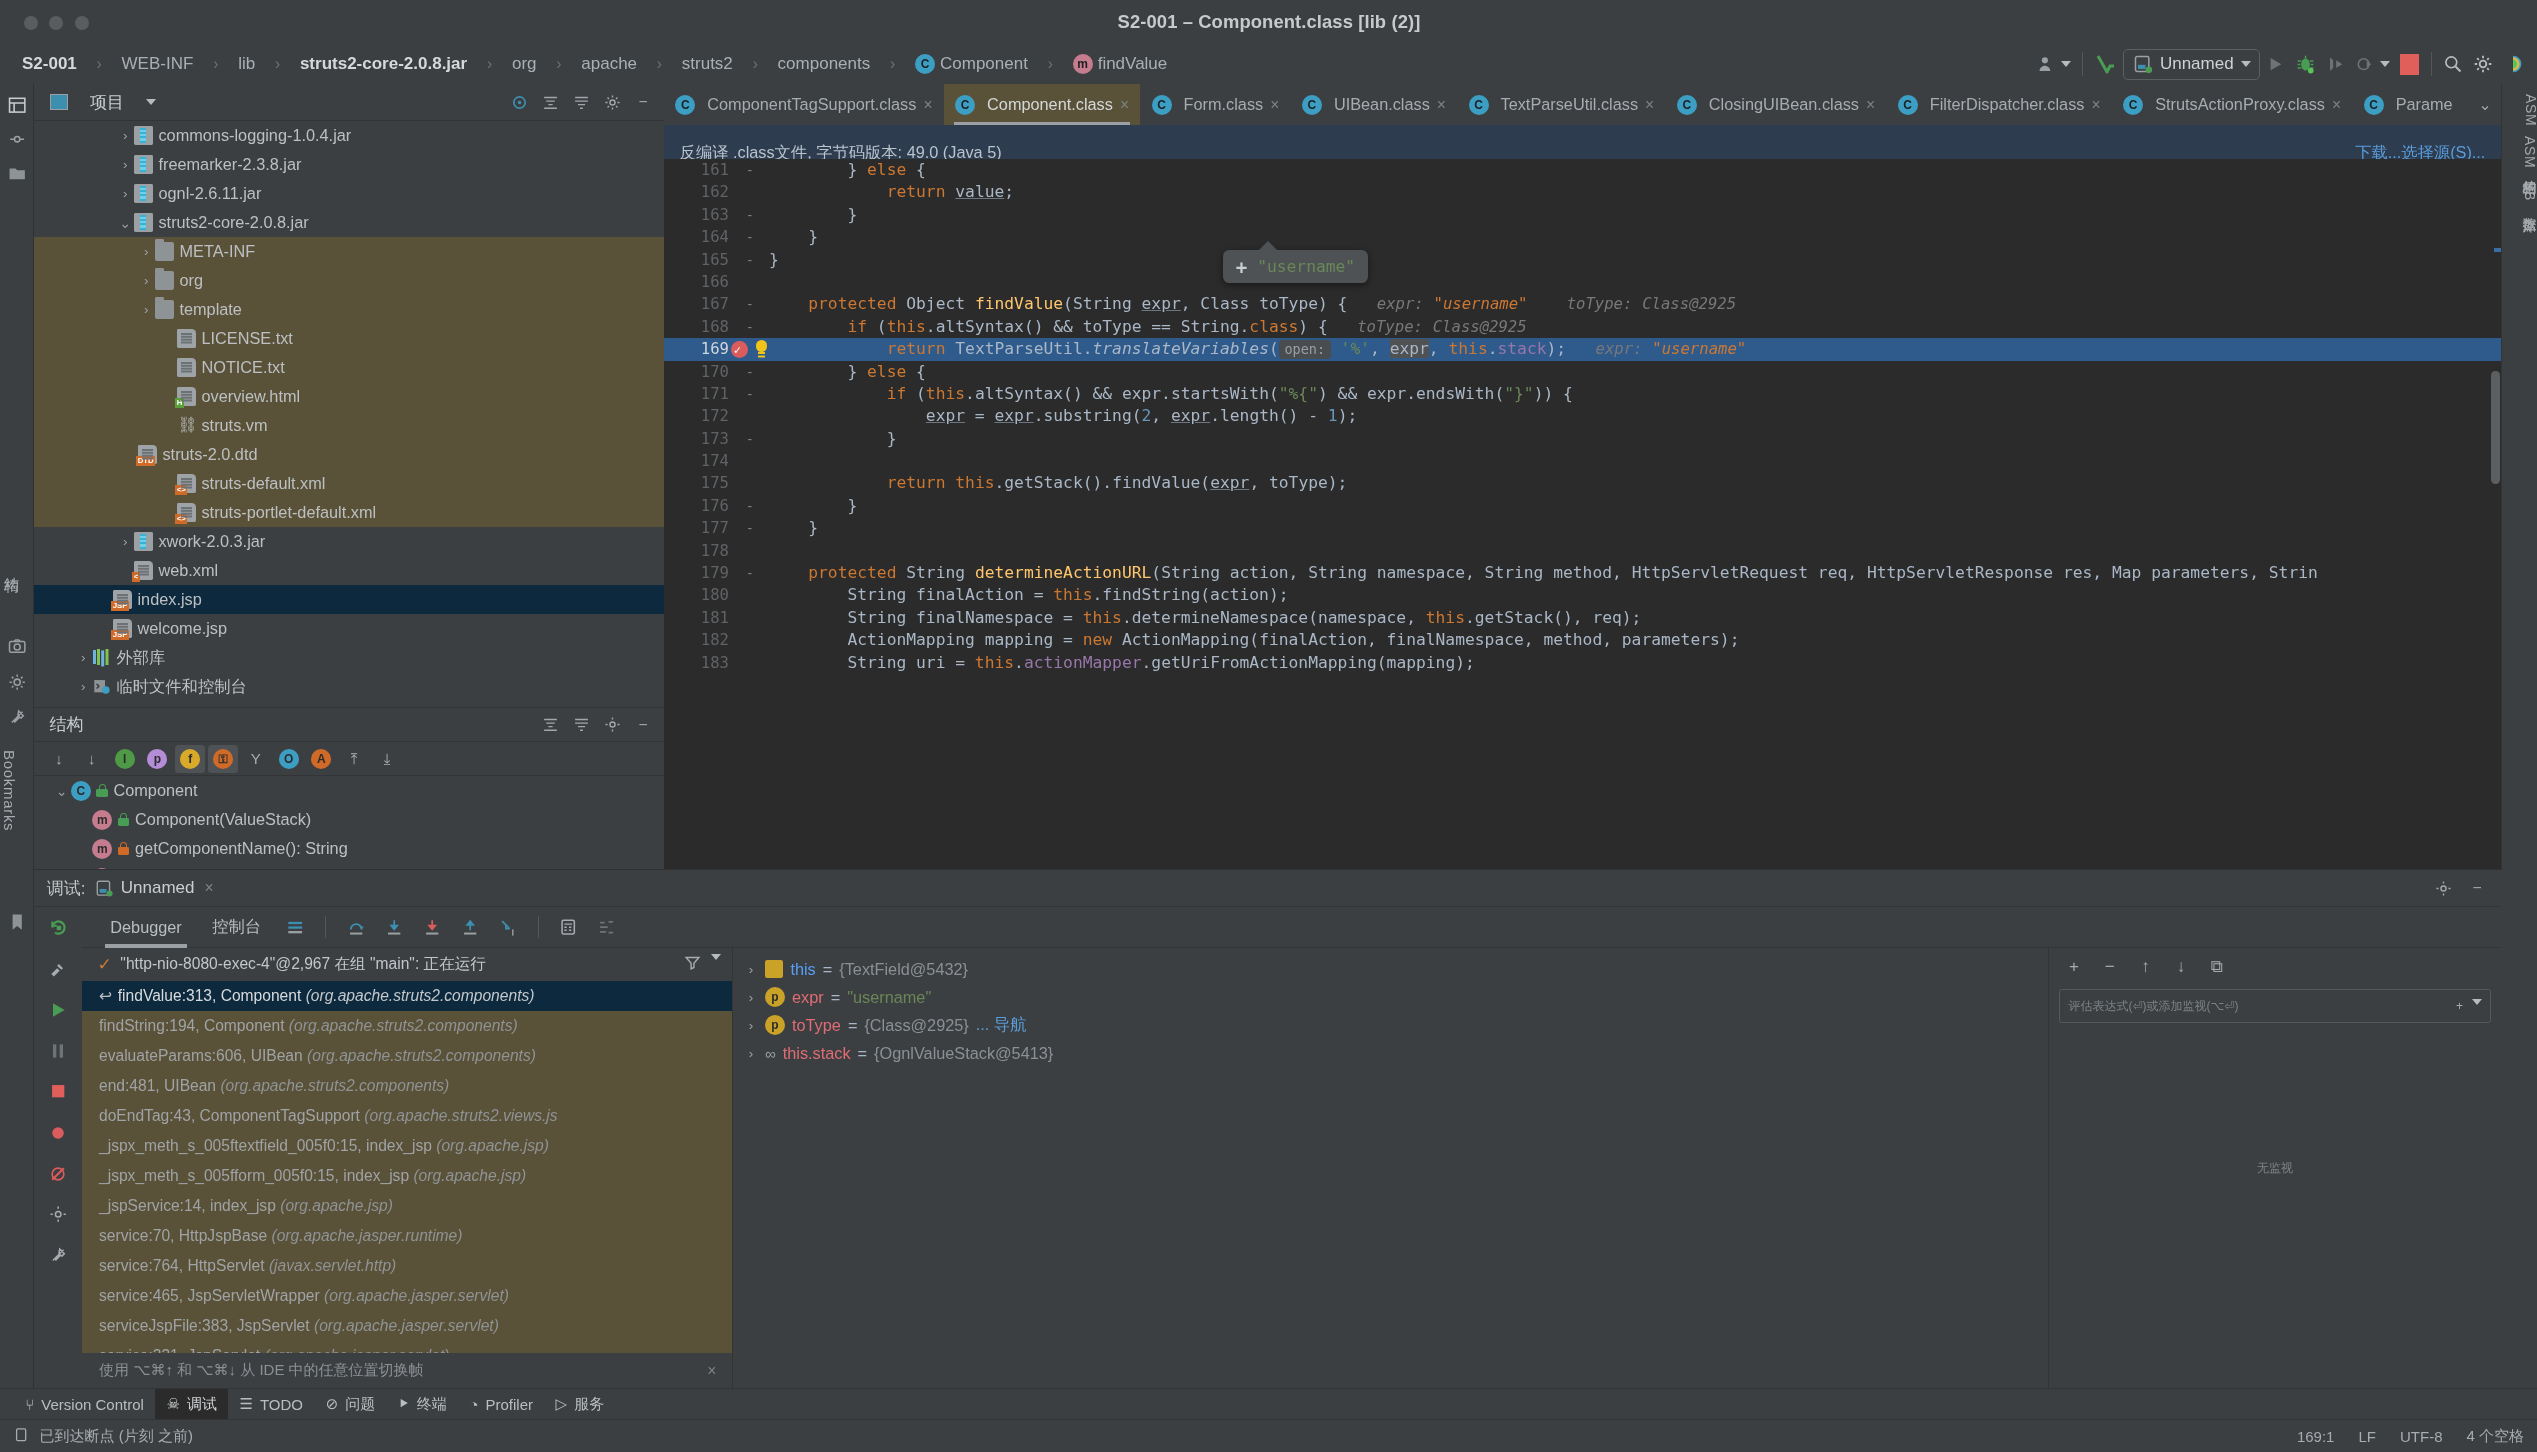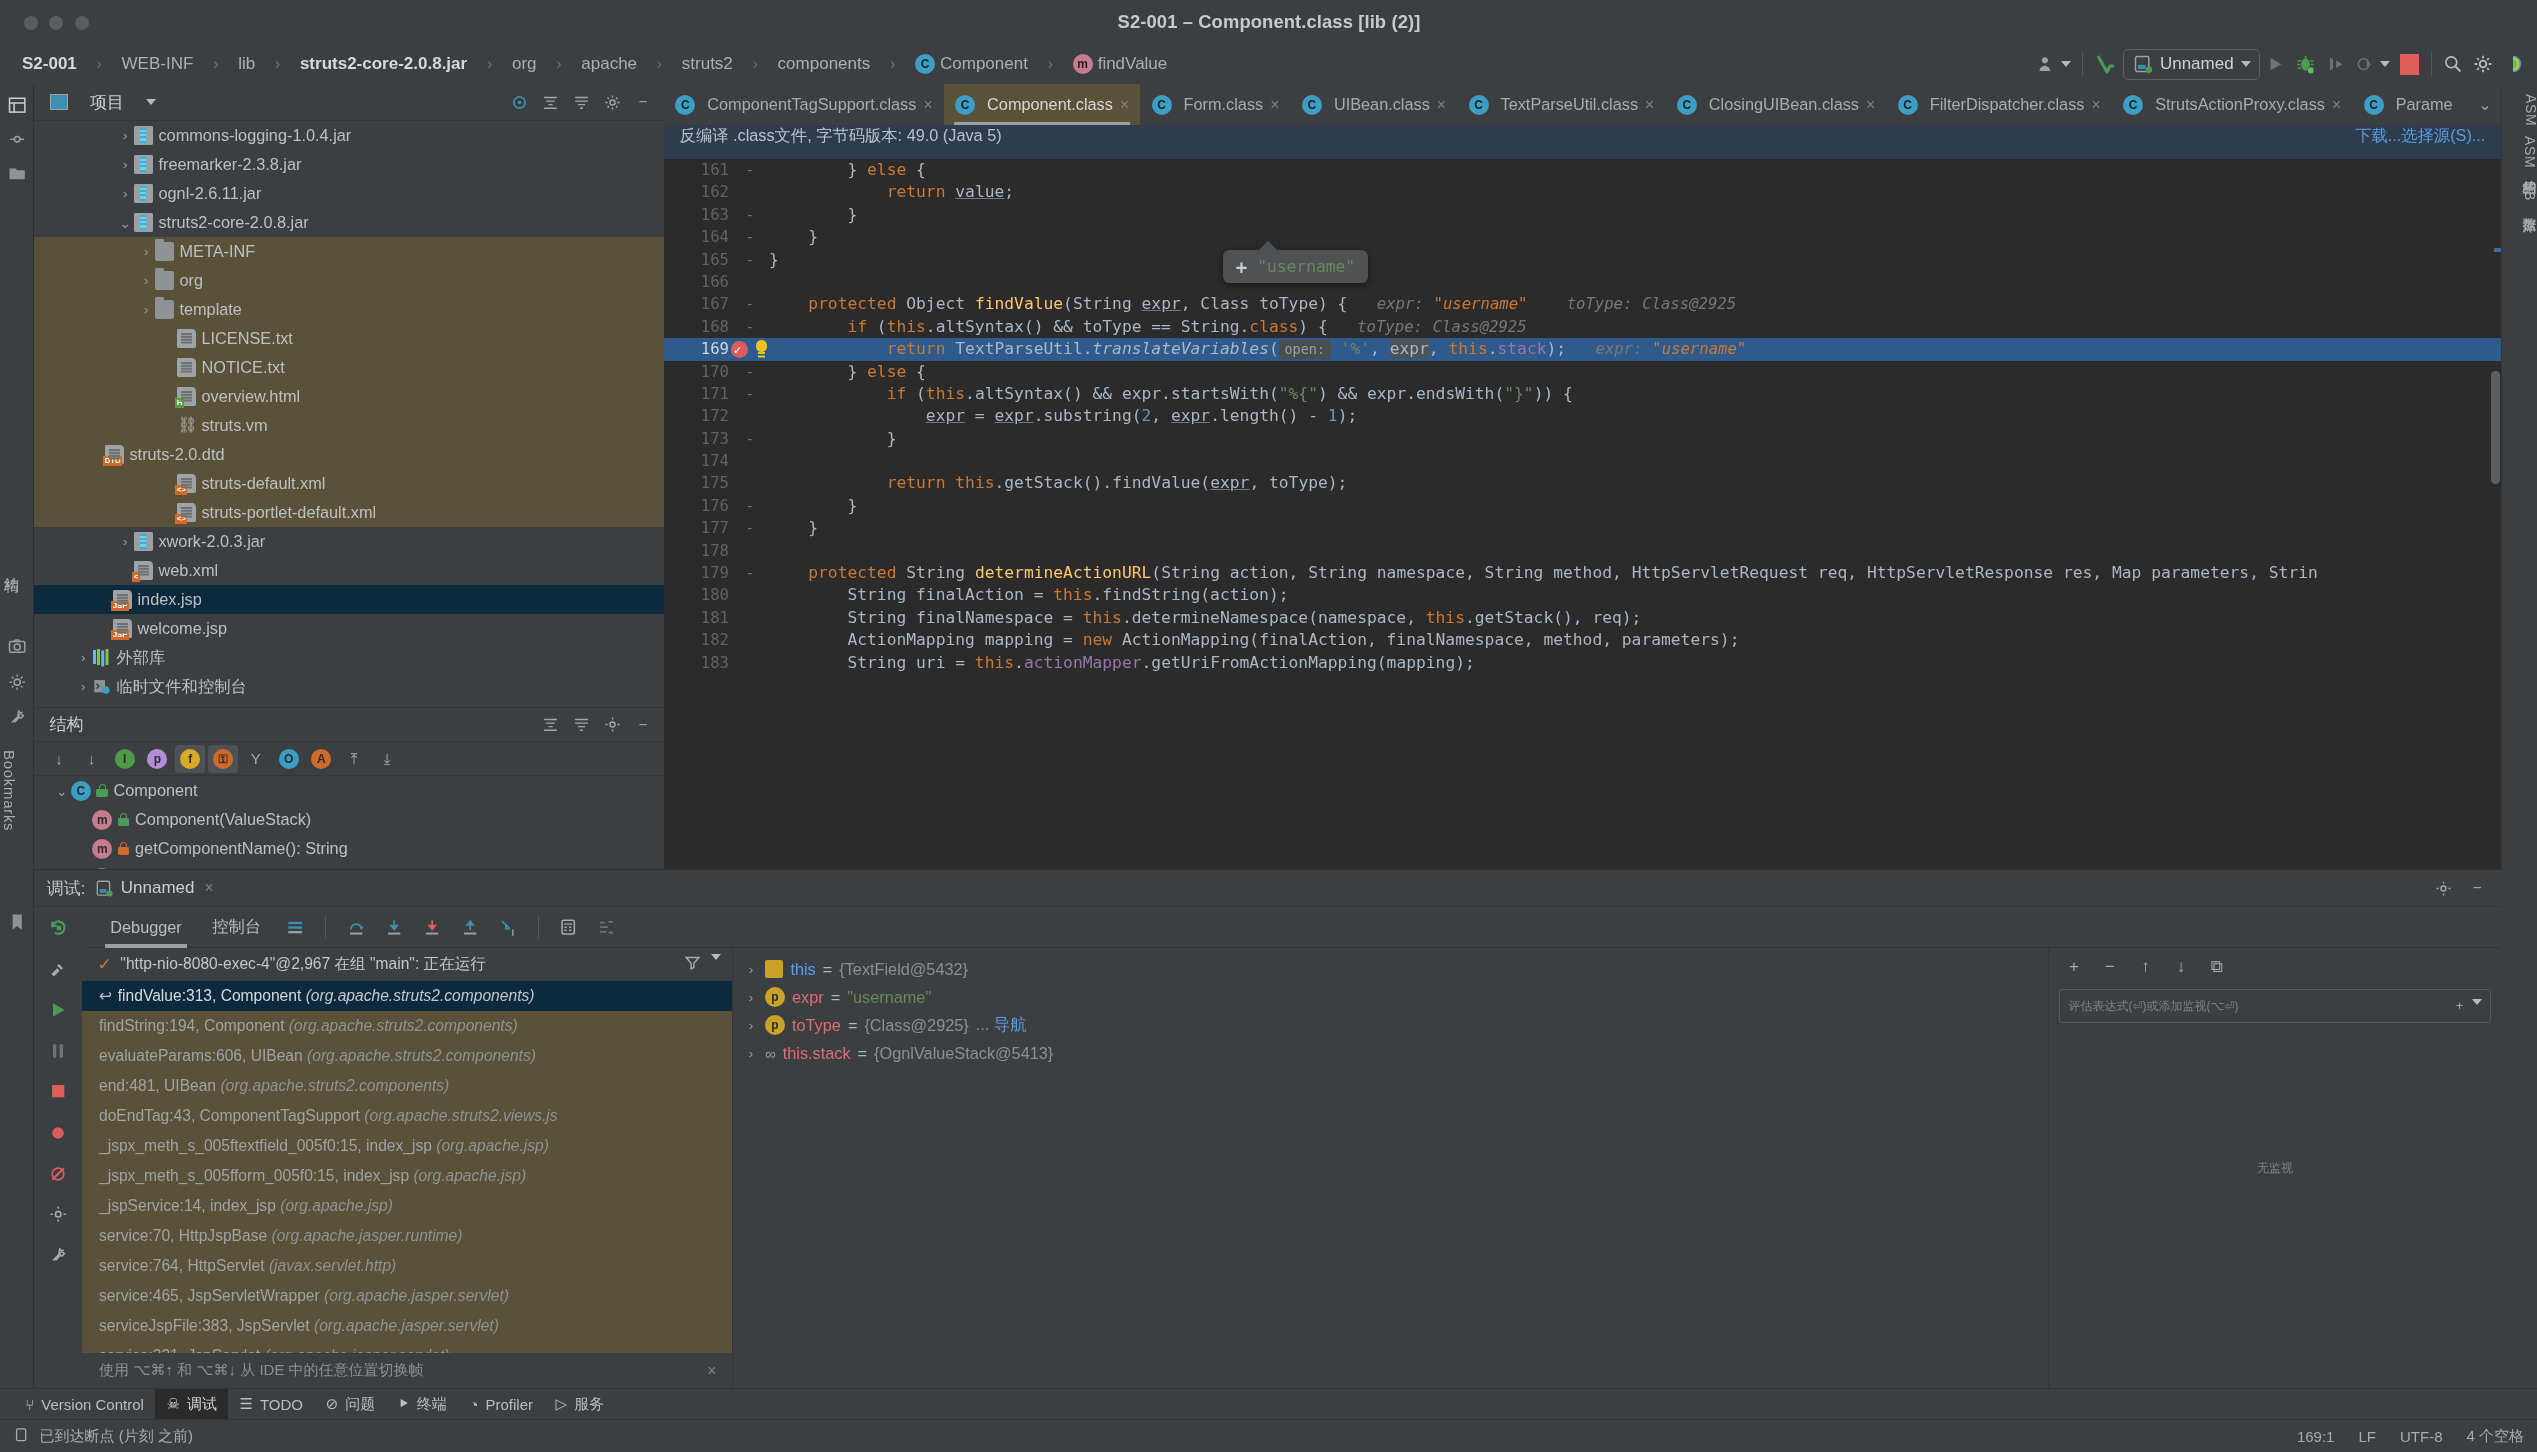--- a/index.html
+++ b/index.html
@@ -146,21 +146,21 @@
   .tab{
     display:flex;align-items:center; gap:7px; padding:0 11.3px; color:#a7acb0; font-size:16.3px;
     white-space:nowrap; position:relative;
   }
   .tab.active{ background:#5a5238; color:#d4d8da; }
   .tab.active:after{content:"";position:absolute;left:10px;right:10px;bottom:0;height:3.5px;background:#9aa0a4;}
   .tab .x{ color:#7e8387; font-size:15.6px; }
   .tabs-more{ margin-left:auto; display:flex; align-items:center; gap:1.4px; padding:0 7px; background:#3c3f41;}
 
   .notifbar{
-    height:40px; background:#2d3c4f; display:flex;align-items:flex-start; padding:0 15.6px;
+    height:40px; background:#2d3c4f; display:flex;align-items:flex-end; padding:0 15.6px;
     color:#b9c3cc; font-size:16.3px; border-bottom:0.7px solid #25313f;
   }
   .notif-links{ margin-left:auto; display:flex; }
   .notif-links a{ color:#5a9ddb; font-size:16.3px; text-decoration:none;}
 
   .codearea{ position:absolute; left:0; right:0; top:75px; bottom:0; background:#2b2b2b; overflow:hidden;}
   .codelines{ position:absolute; left:0; right:0; top:0; bottom:0;}
   .cline{ height:22.4px; position:relative; white-space:pre; font-family:"DejaVu Sans Mono","Liberation Mono",monospace;
      font-size:16.3px; line-height:22.4px; color:#a9b7c6;}
   .cline.hl{ background:#2f5a8c; }
@@ -531,21 +531,21 @@
           <span class="ficon f-file">
             <b class="tag h">H</b>
           </span>
           <span class="tlabel">overview.html</span>
         </div>
         <div class="trow jarsel" style="padding-left: 125px;">
           <span class="arrow"></span>
           <span class="ficon f-vm">⛓</span>
           <span class="tlabel">struts.vm</span>
         </div>
-        <div class="trow jarsel" style="padding-left: 53px;">
+        <div class="trow jarsel" style="padding-left: 86px;">
           <span class="arrow"></span>
           <span class="ficon f-file">
             <b class="tag dtd">DTD</b>
           </span>
           <span class="tlabel">struts-2.0.dtd</span>
         </div>
         <div class="trow jarsel" style="padding-left: 125px;">
           <span class="arrow"></span>
           <span class="ficon f-file">
             <b class="tag xml">&lt;&gt;</b>

